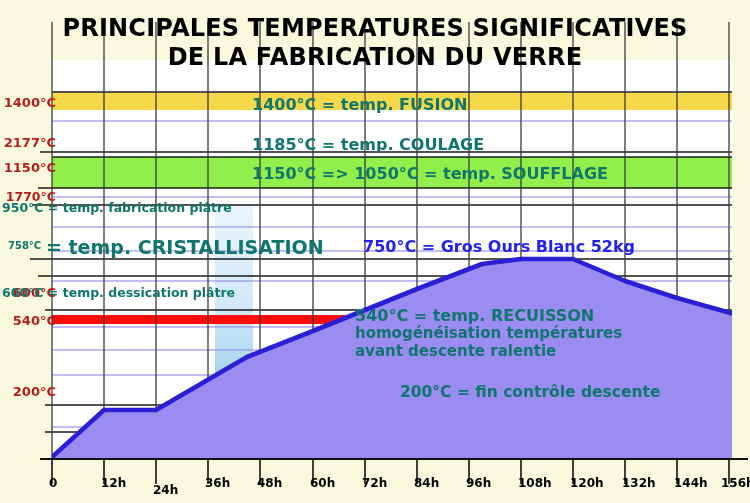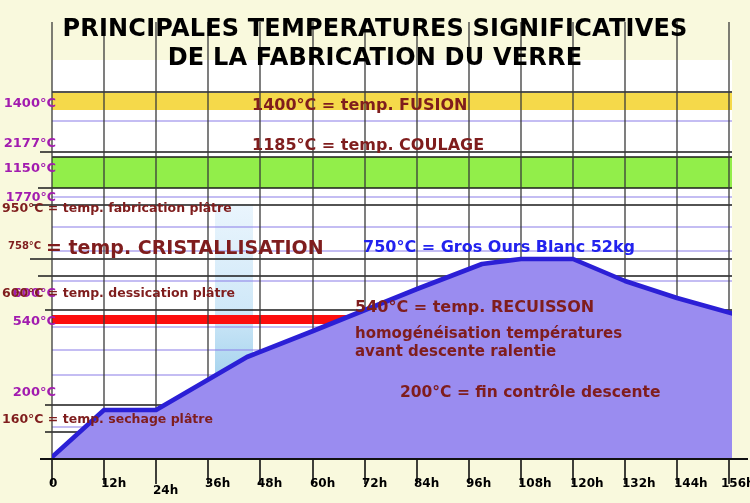--- a/index.html
+++ b/index.html
@@ -21,25 +21,25 @@
   
   .plot{
     position:absolute;
     left:52px;top:60px;width:680px;height:399px;
     background:#ffffff;
     overflow:visible;
   }
   .svgwrap{position:absolute;left:0;top:0;width:750px;height:503px;overflow:visible;}
   
   .ann{
-    position:absolute;font-weight:bold;color:#7f1d1d;white-space:nowrap;z-index:30;
+    position:absolute;font-weight:bold;color:#0f766e;white-space:nowrap;z-index:30;
   }
   .ann.blue{color:#2222ee;}
   .ylab{
-    position:absolute;font-weight:bold;color:#a21caf;white-space:nowrap;
+    position:absolute;font-weight:bold;color:#b91c1c;white-space:nowrap;
     text-align:right;z-index:30;font-size:12.5px;
   }
   .xlab{
     position:absolute;font-weight:bold;color:#000;font-size:12px;z-index:30;
   }
 </style>
 </head>
 <body>
 
 <div id="stage">
@@ -156,33 +156,33 @@
   <div class="xlab" style="left:518px;top:476px;">108h</div>
   <div class="xlab" style="left:570px;top:476px;">120h</div>
   <div class="xlab" style="left:622px;top:476px;">132h</div>
   <div class="xlab" style="left:674px;top:476px;">144h</div>
   <div class="xlab" style="left:721px;top:476px;">156h</div>
 
   <div class="ann" style="left:252px;top:95px;font-size:16px;">1400°C = temp. FUSION</div>
 
   <div class="ann" style="left:252px;top:135px;font-size:16px;">1185°C = temp. COULAGE</div>
 
+  <div class="ann" style="left:252px;top:164px;font-size:16px;">1150°C =&gt; 1050°C = temp. SOUFFLAGE</div>
 
   <div class="ann" style="left:2px;top:200px;font-size:12.5px;">950°C = temp. fabrication plâtre</div>
 
   <div class="ann" style="left:8px;top:240px;font-size:10px;">758°C</div>
   <div class="ann" style="left:46px;top:236px;font-size:19px;">= temp. CRISTALLISATION</div>
 
   <div class="ann blue" style="left:363px;top:237px;font-size:16px;">750°C = Gros Ours Blanc 52kg</div>
 
 
   <div class="ann" style="left:2px;top:285px;font-size:12.5px;">600°C = temp. dessication plâtre</div>
 
-  <div class="ann" style="left:355px;top:297px;font-size:16px;">540°C = temp. RECUISSON</div>
+  <div class="ann" style="left:355px;top:306px;font-size:16px;">540°C = temp. RECUISSON</div>
 
   <div class="ann" style="left:355px;top:324px;font-size:15px;">homogénéisation températures</div>
   <div class="ann" style="left:355px;top:342px;font-size:15px;">avant descente ralentie</div>
 
   <div class="ann" style="left:400px;top:383px;font-size:15.5px;">200°C = fin contrôle descente</div>
 
-  <div class="ann" style="left:2px;top:411px;font-size:12.5px;">160°C = temp. sechage plâtre</div>
 
 </div>
 
 </body></html>

